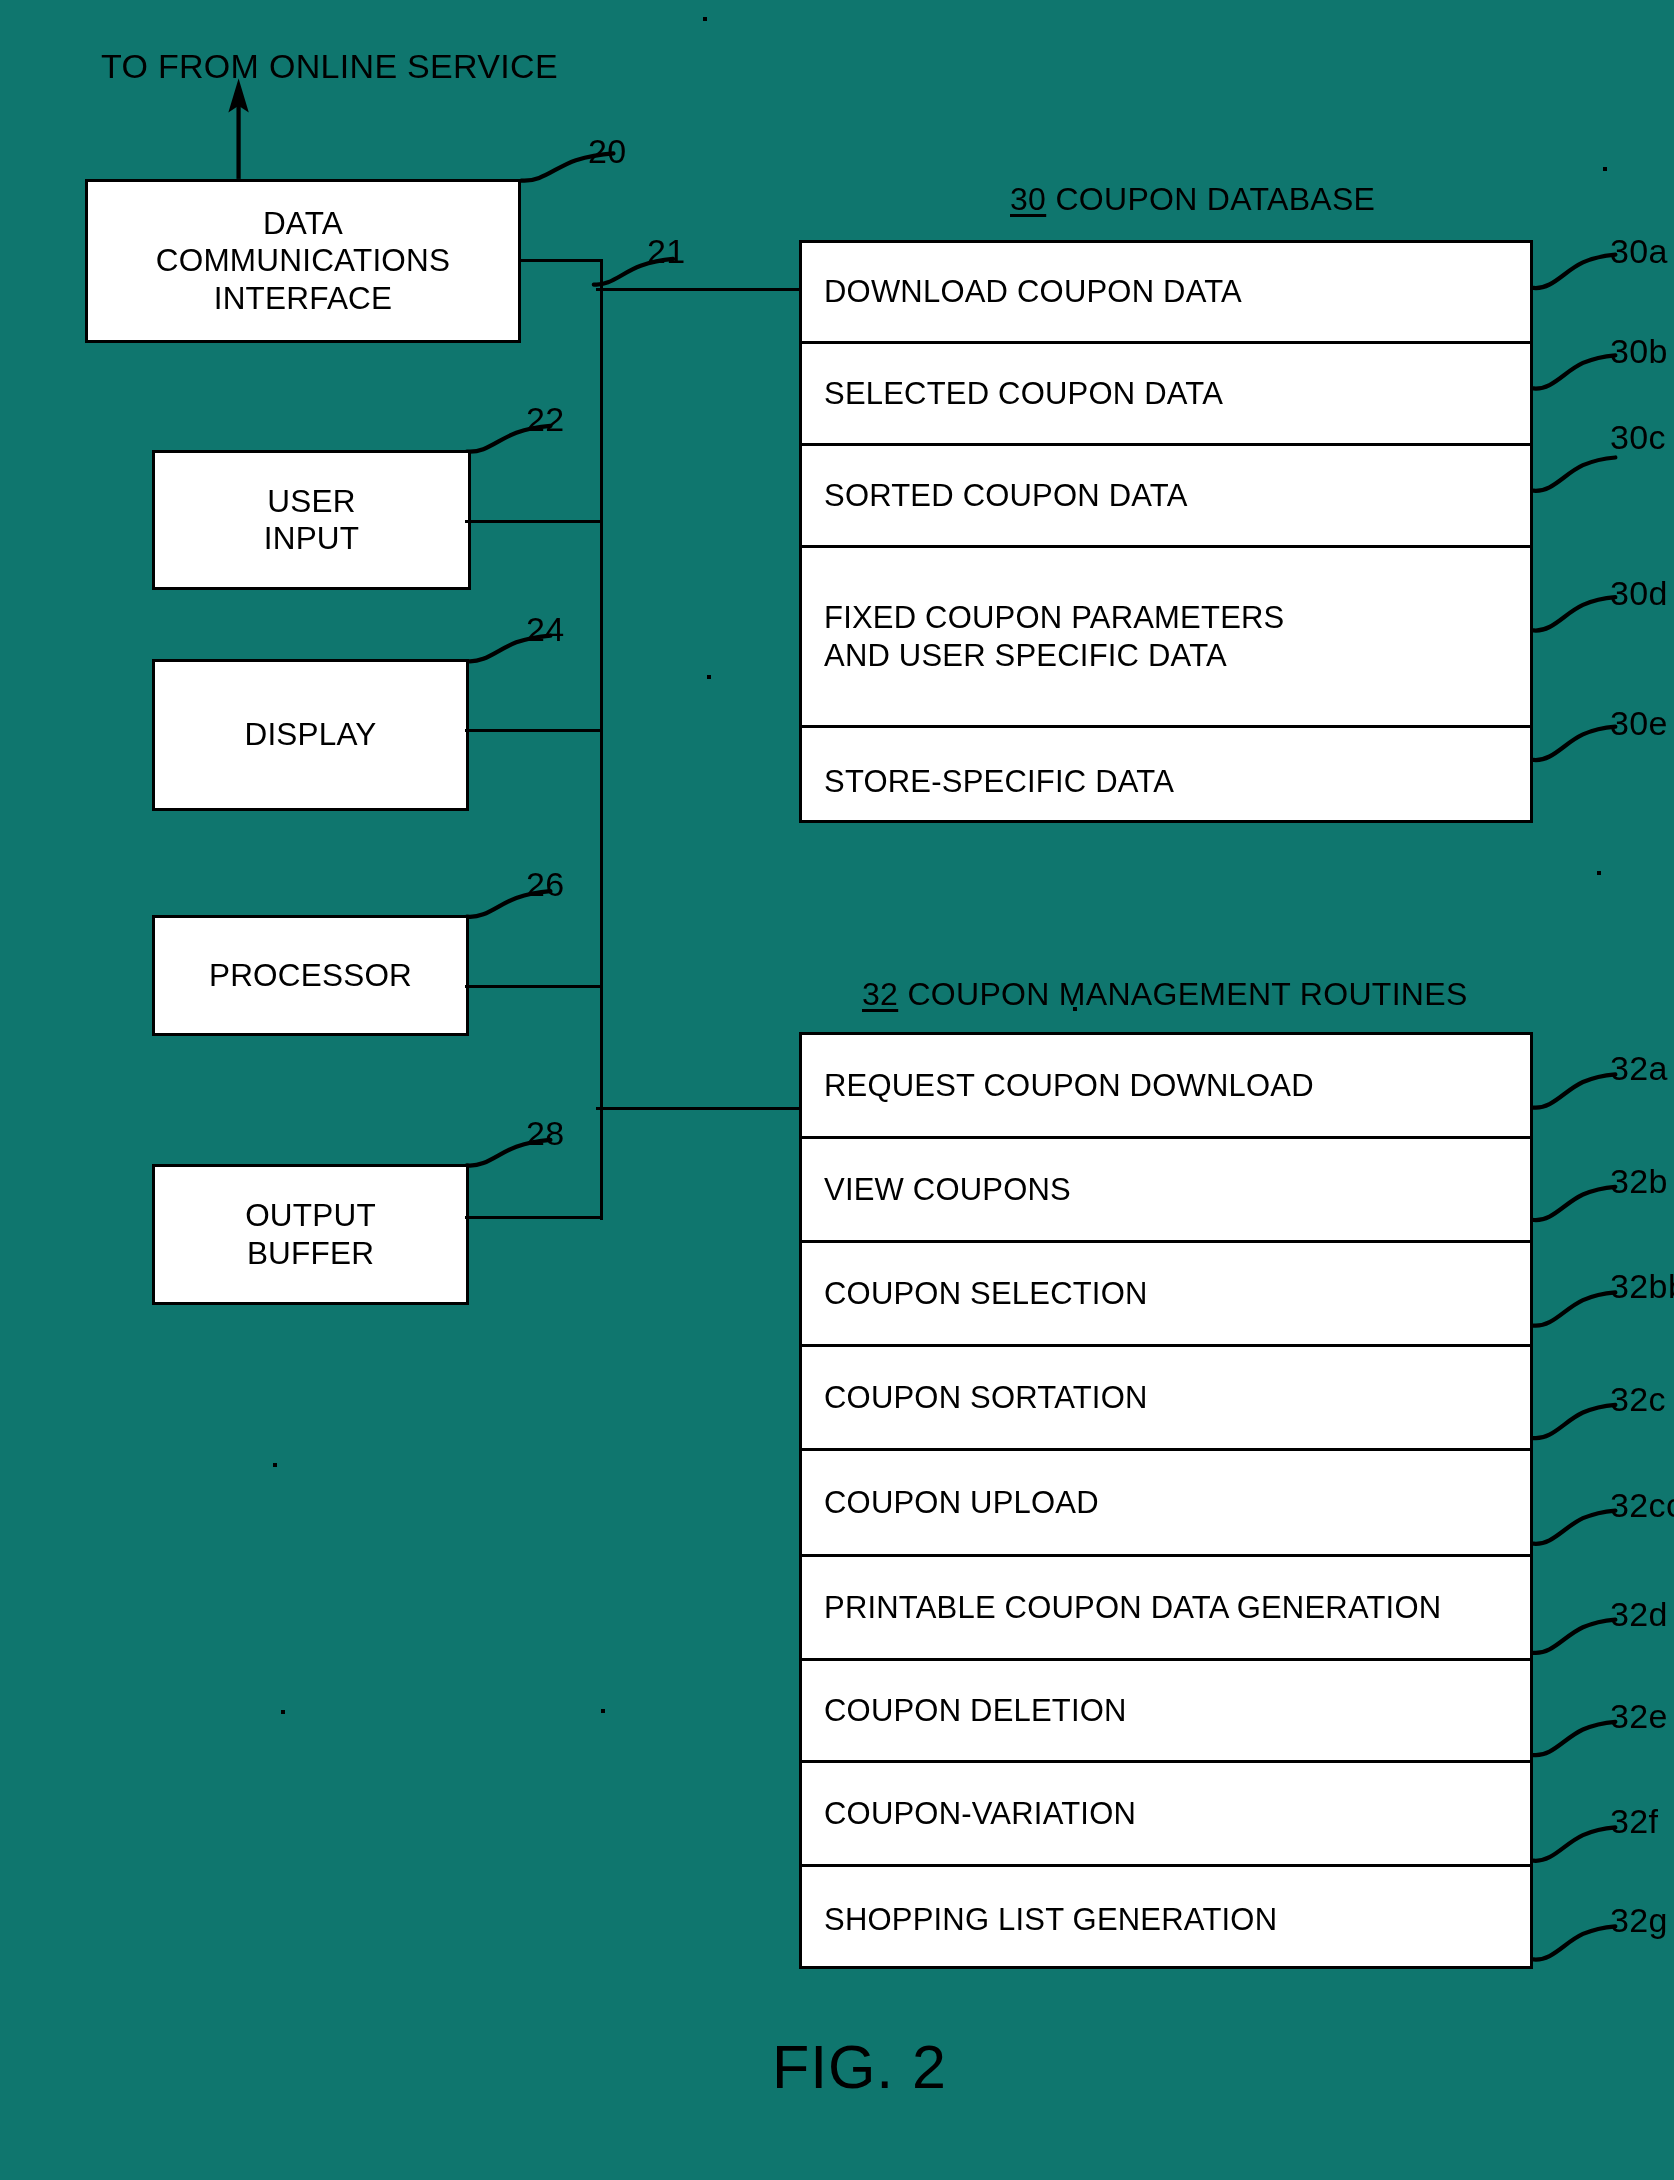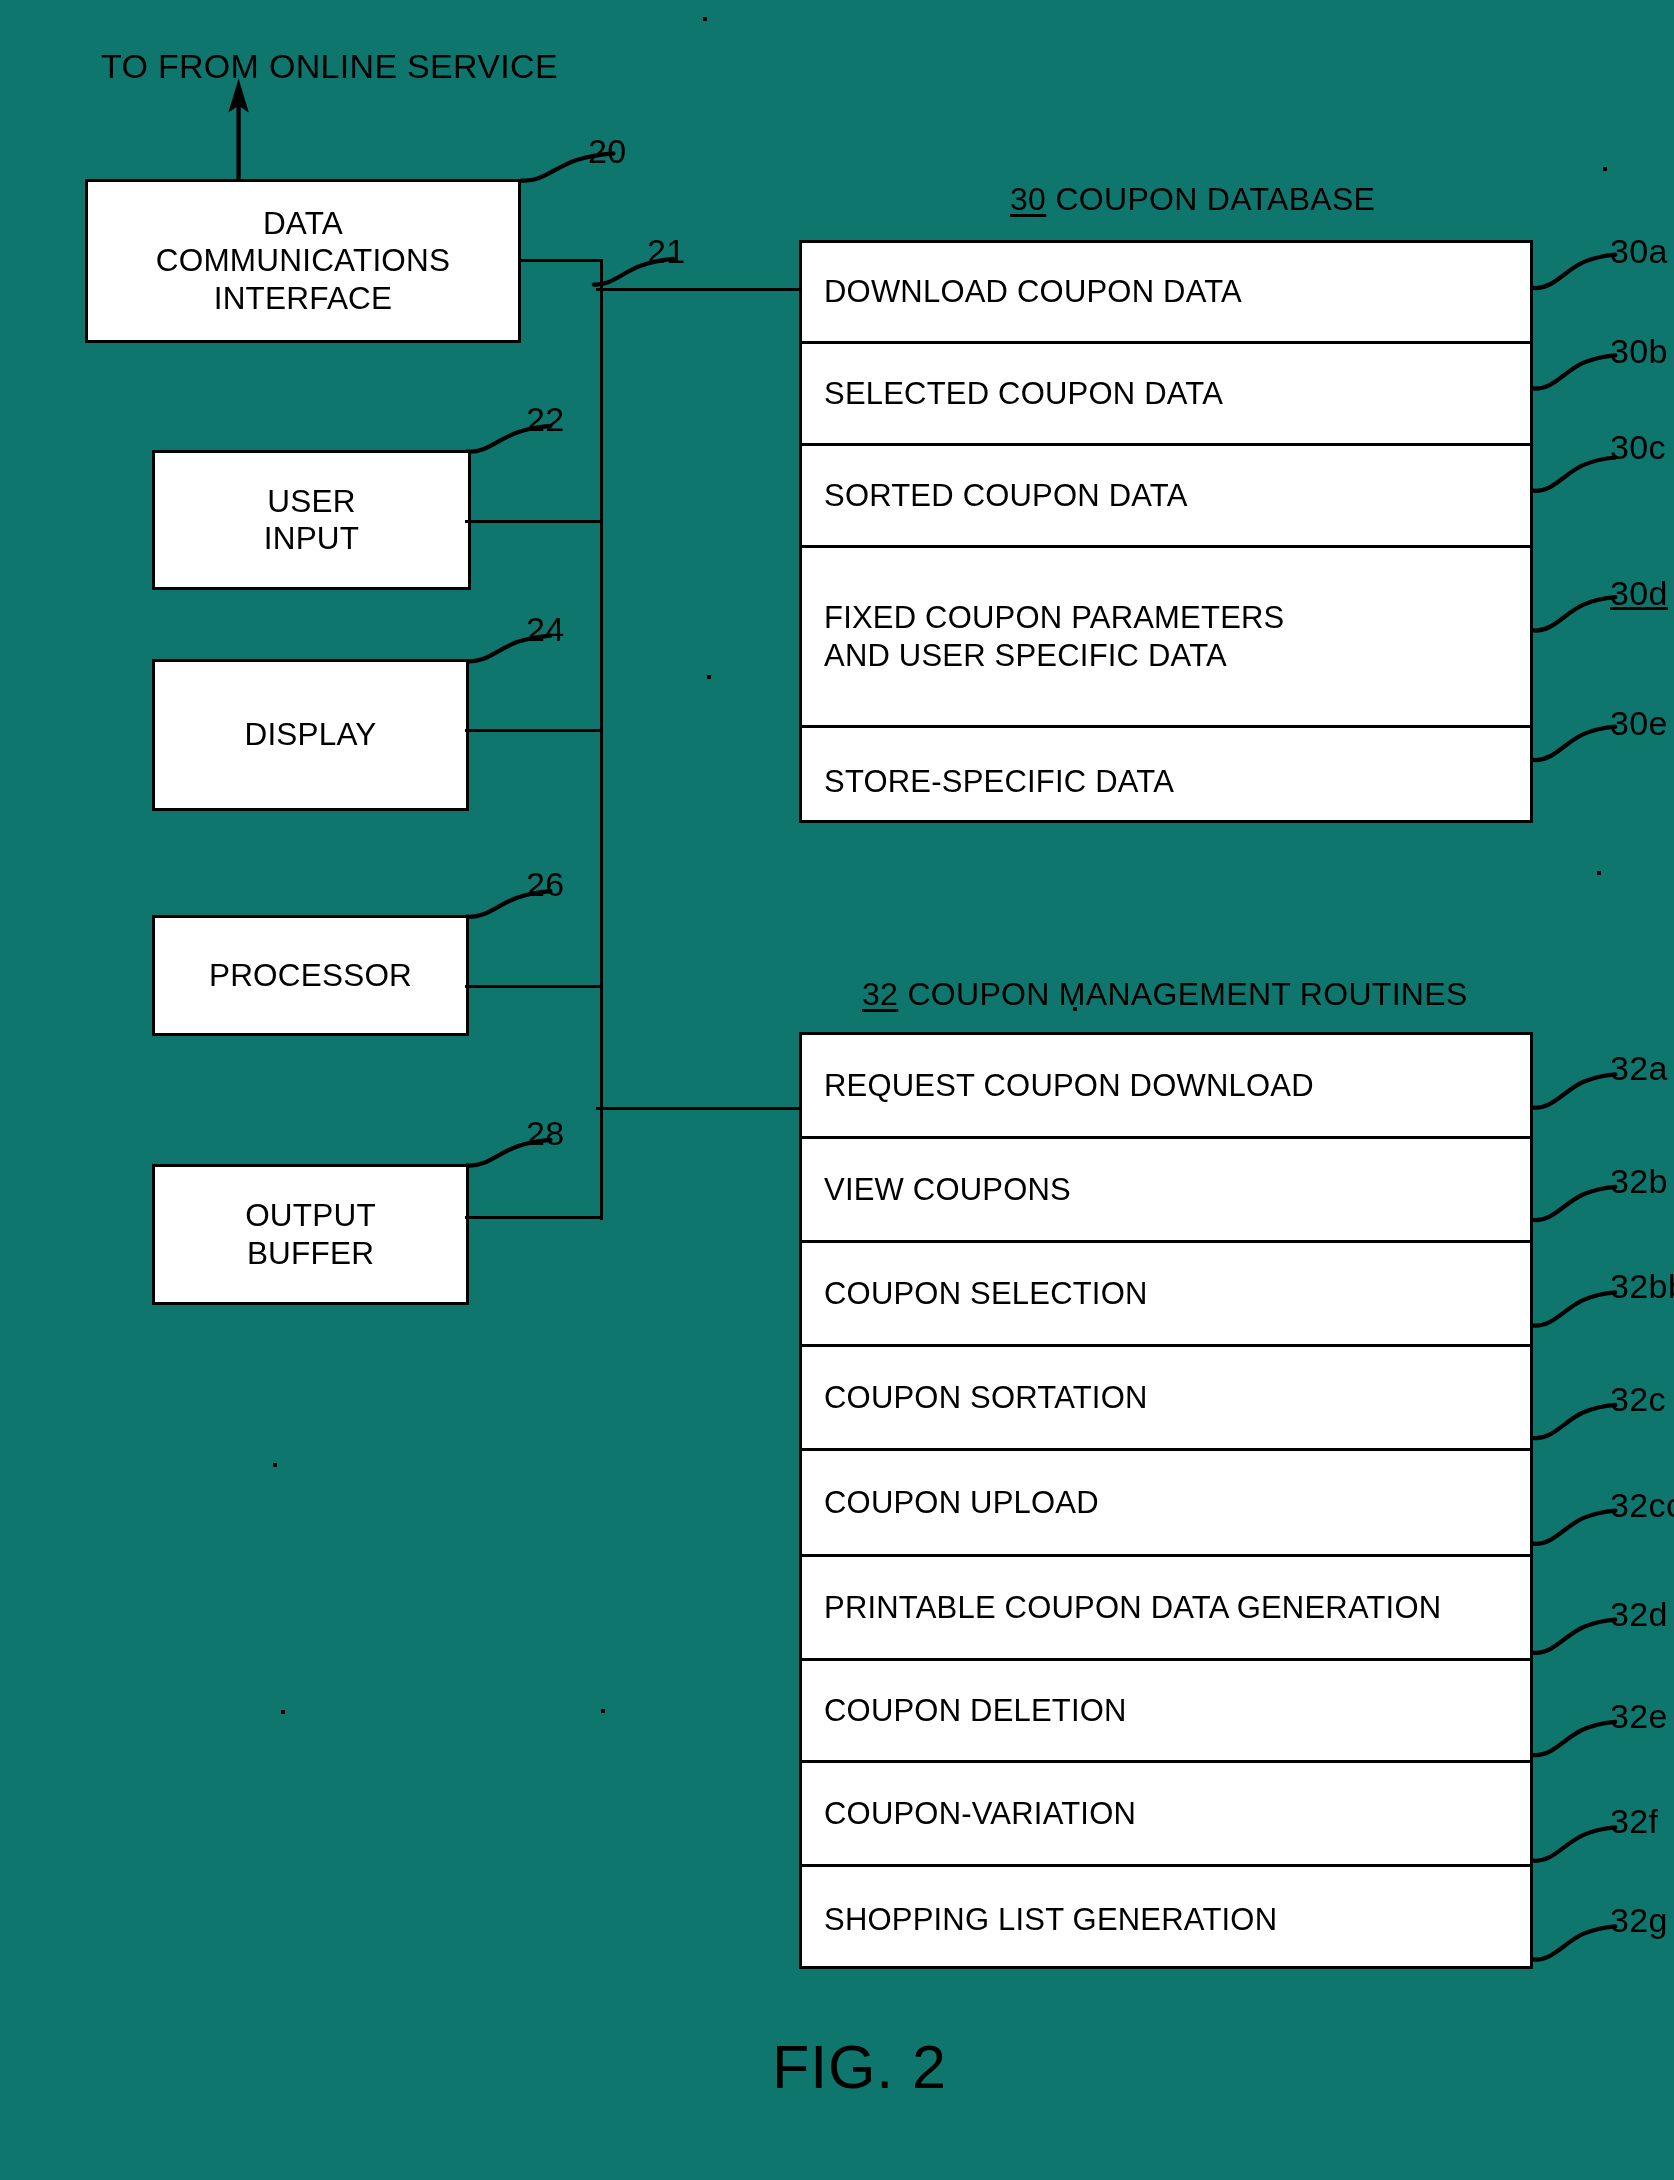--- a/index.html
+++ b/index.html
@@ -214,22 +214,22 @@
       <div class="rowtext">FIXED COUPON PARAMETERS
 AND USER SPECIFIC DATA</div>
     </div>
     <div class="listrow" style="height:108px;">
       <div class="rowtext">STORE-SPECIFIC DATA</div>
     </div>
   </div>
 
   <div class="refnum" style="left:1610px; top:232px;">30a</div>
   <div class="refnum" style="left:1610px; top:332px;">30b</div>
-  <div class="refnum" style="left:1610px; top:428px;">30c</div>
-  <div class="refnum" style="left:1610px; top:574px;text-decoration:underline;">30d</div>
+  <div class="refnum" style="left:1610px; top:418px;">30c</div>
+  <div class="refnum" style="left:1610px; top:574px;">30d</div>
   <div class="refnum" style="left:1610px; top:704px;">30e</div>
 
   <div class="sectionhead" style="left:862px; top:976px;">
     <span class="num">32</span><span> COUPON MANAGEMENT ROUTINES</span>
   </div>
 
   <div class="listbox" style="left:799px; top:1032px; width:734px; height:937px;">
     <div class="listrow" style="height:104px;">
       <div class="rowtext">REQUEST COUPON DOWNLOAD</div>
     </div>

